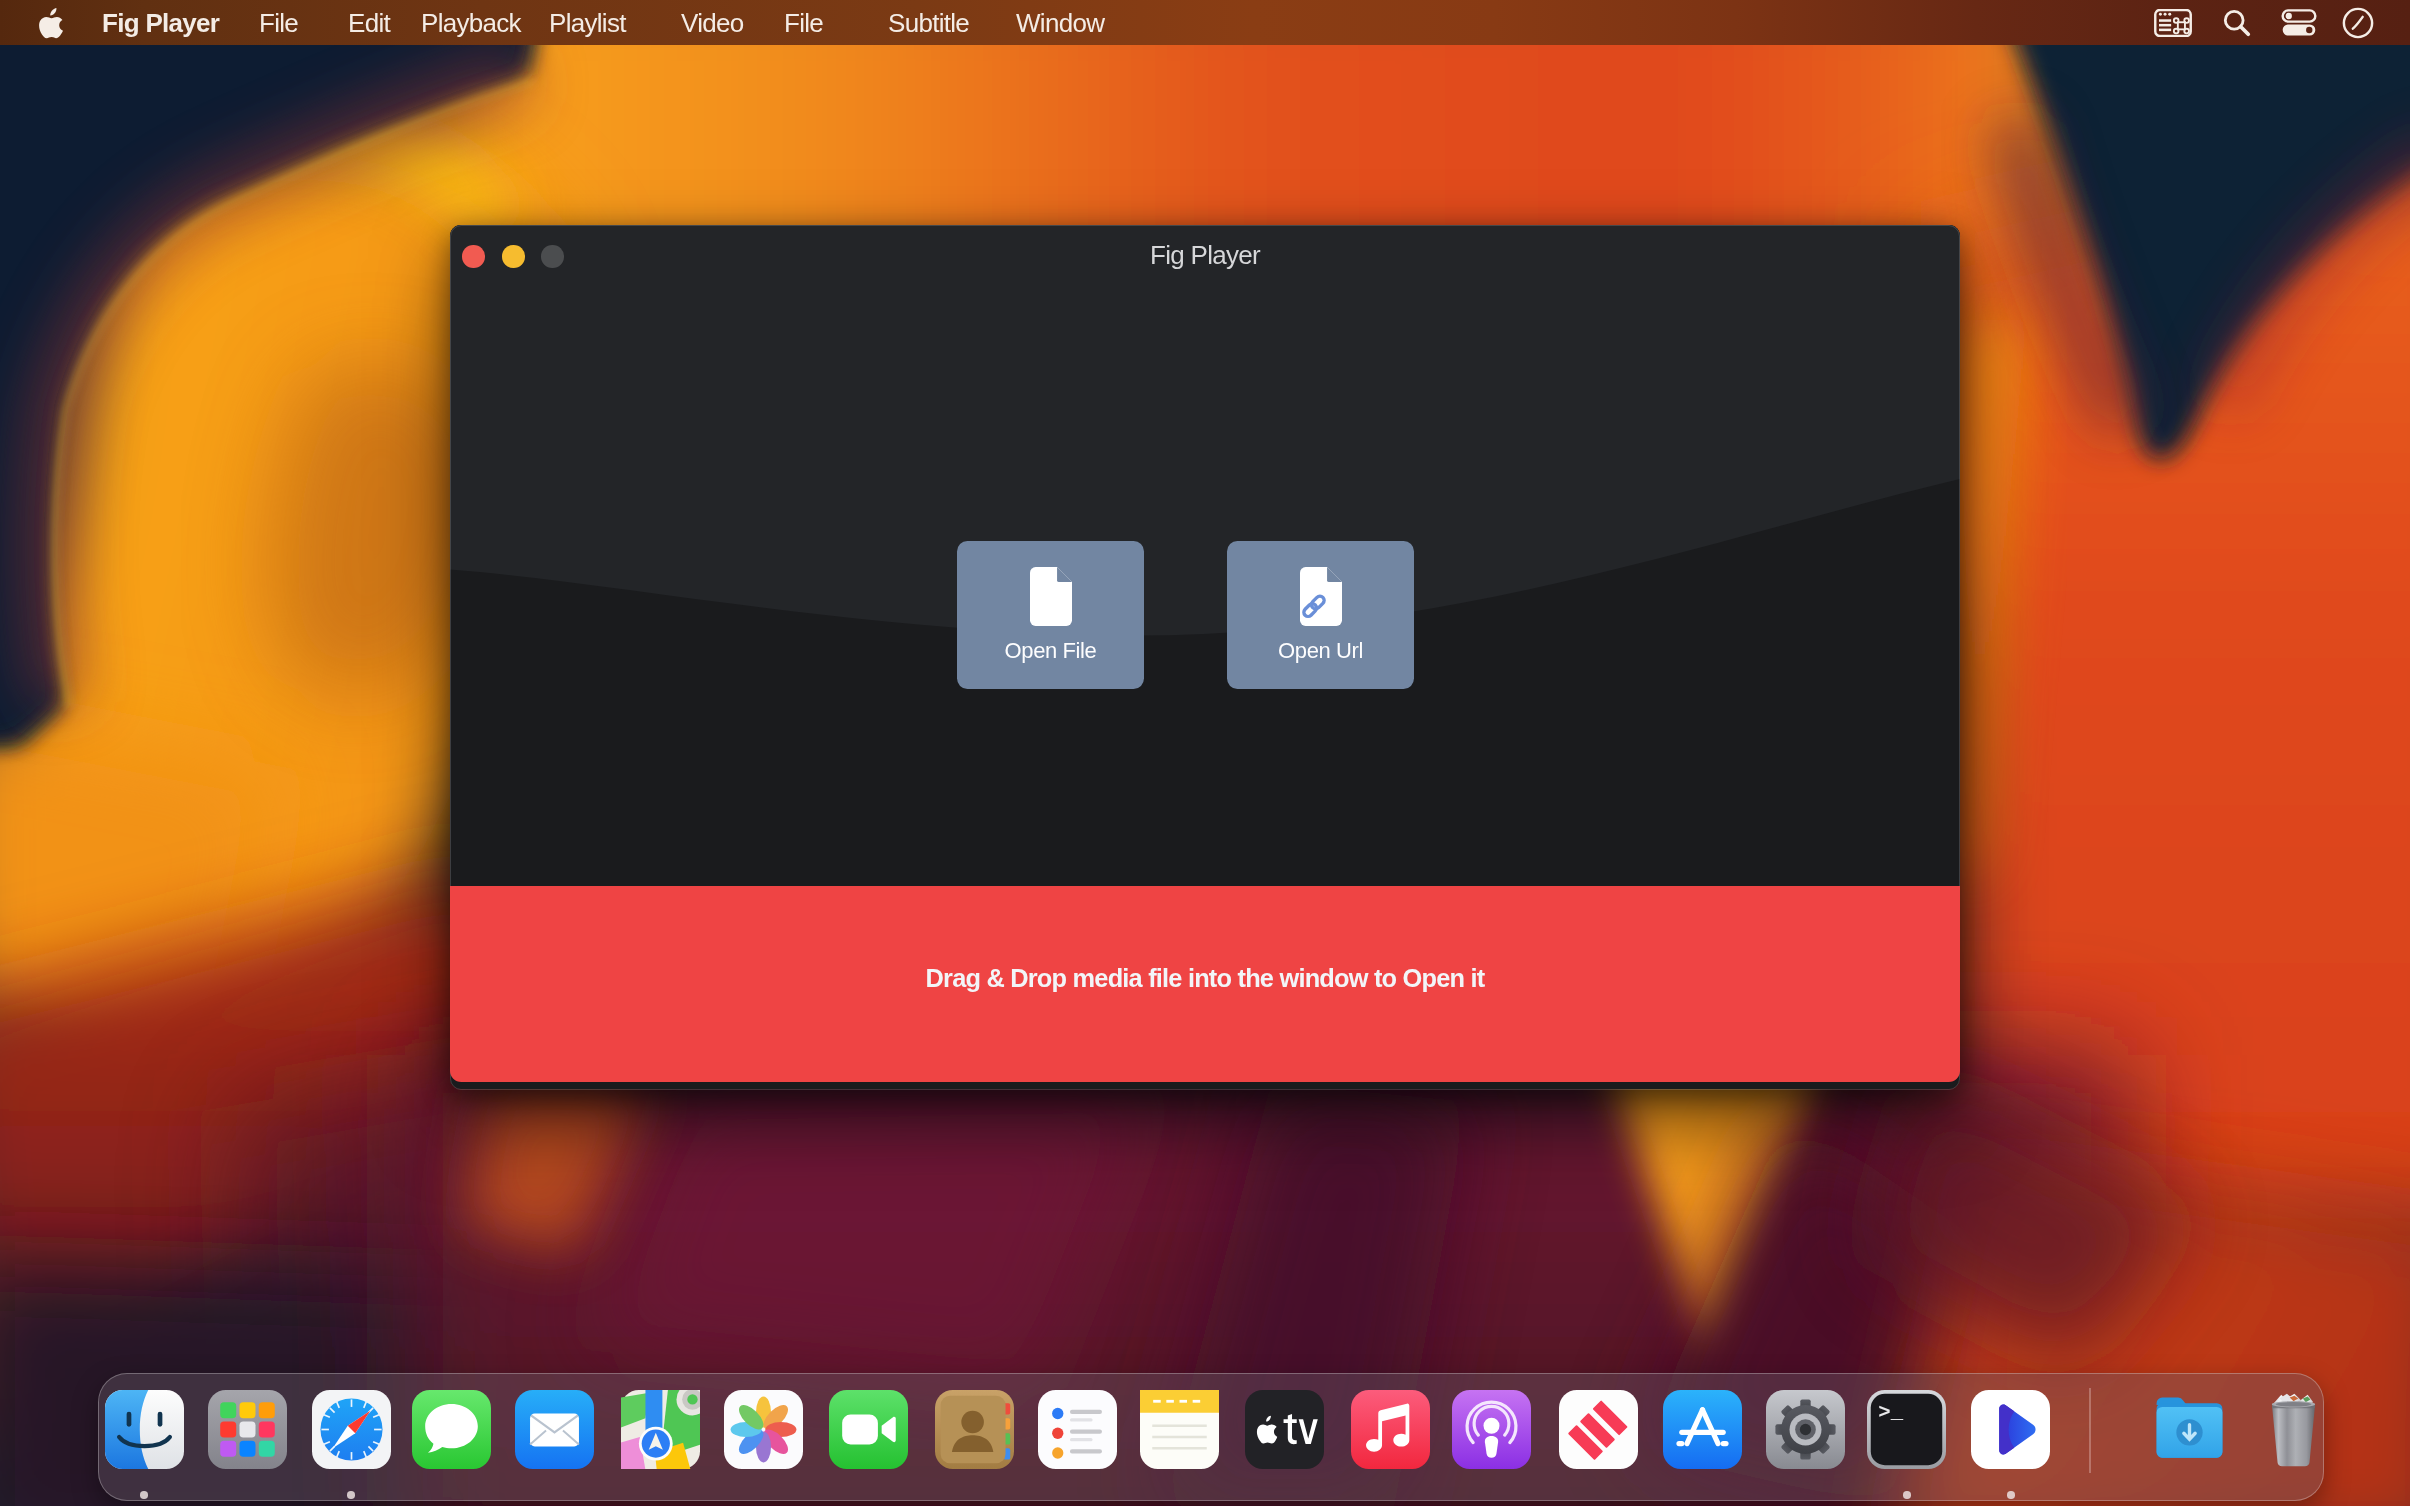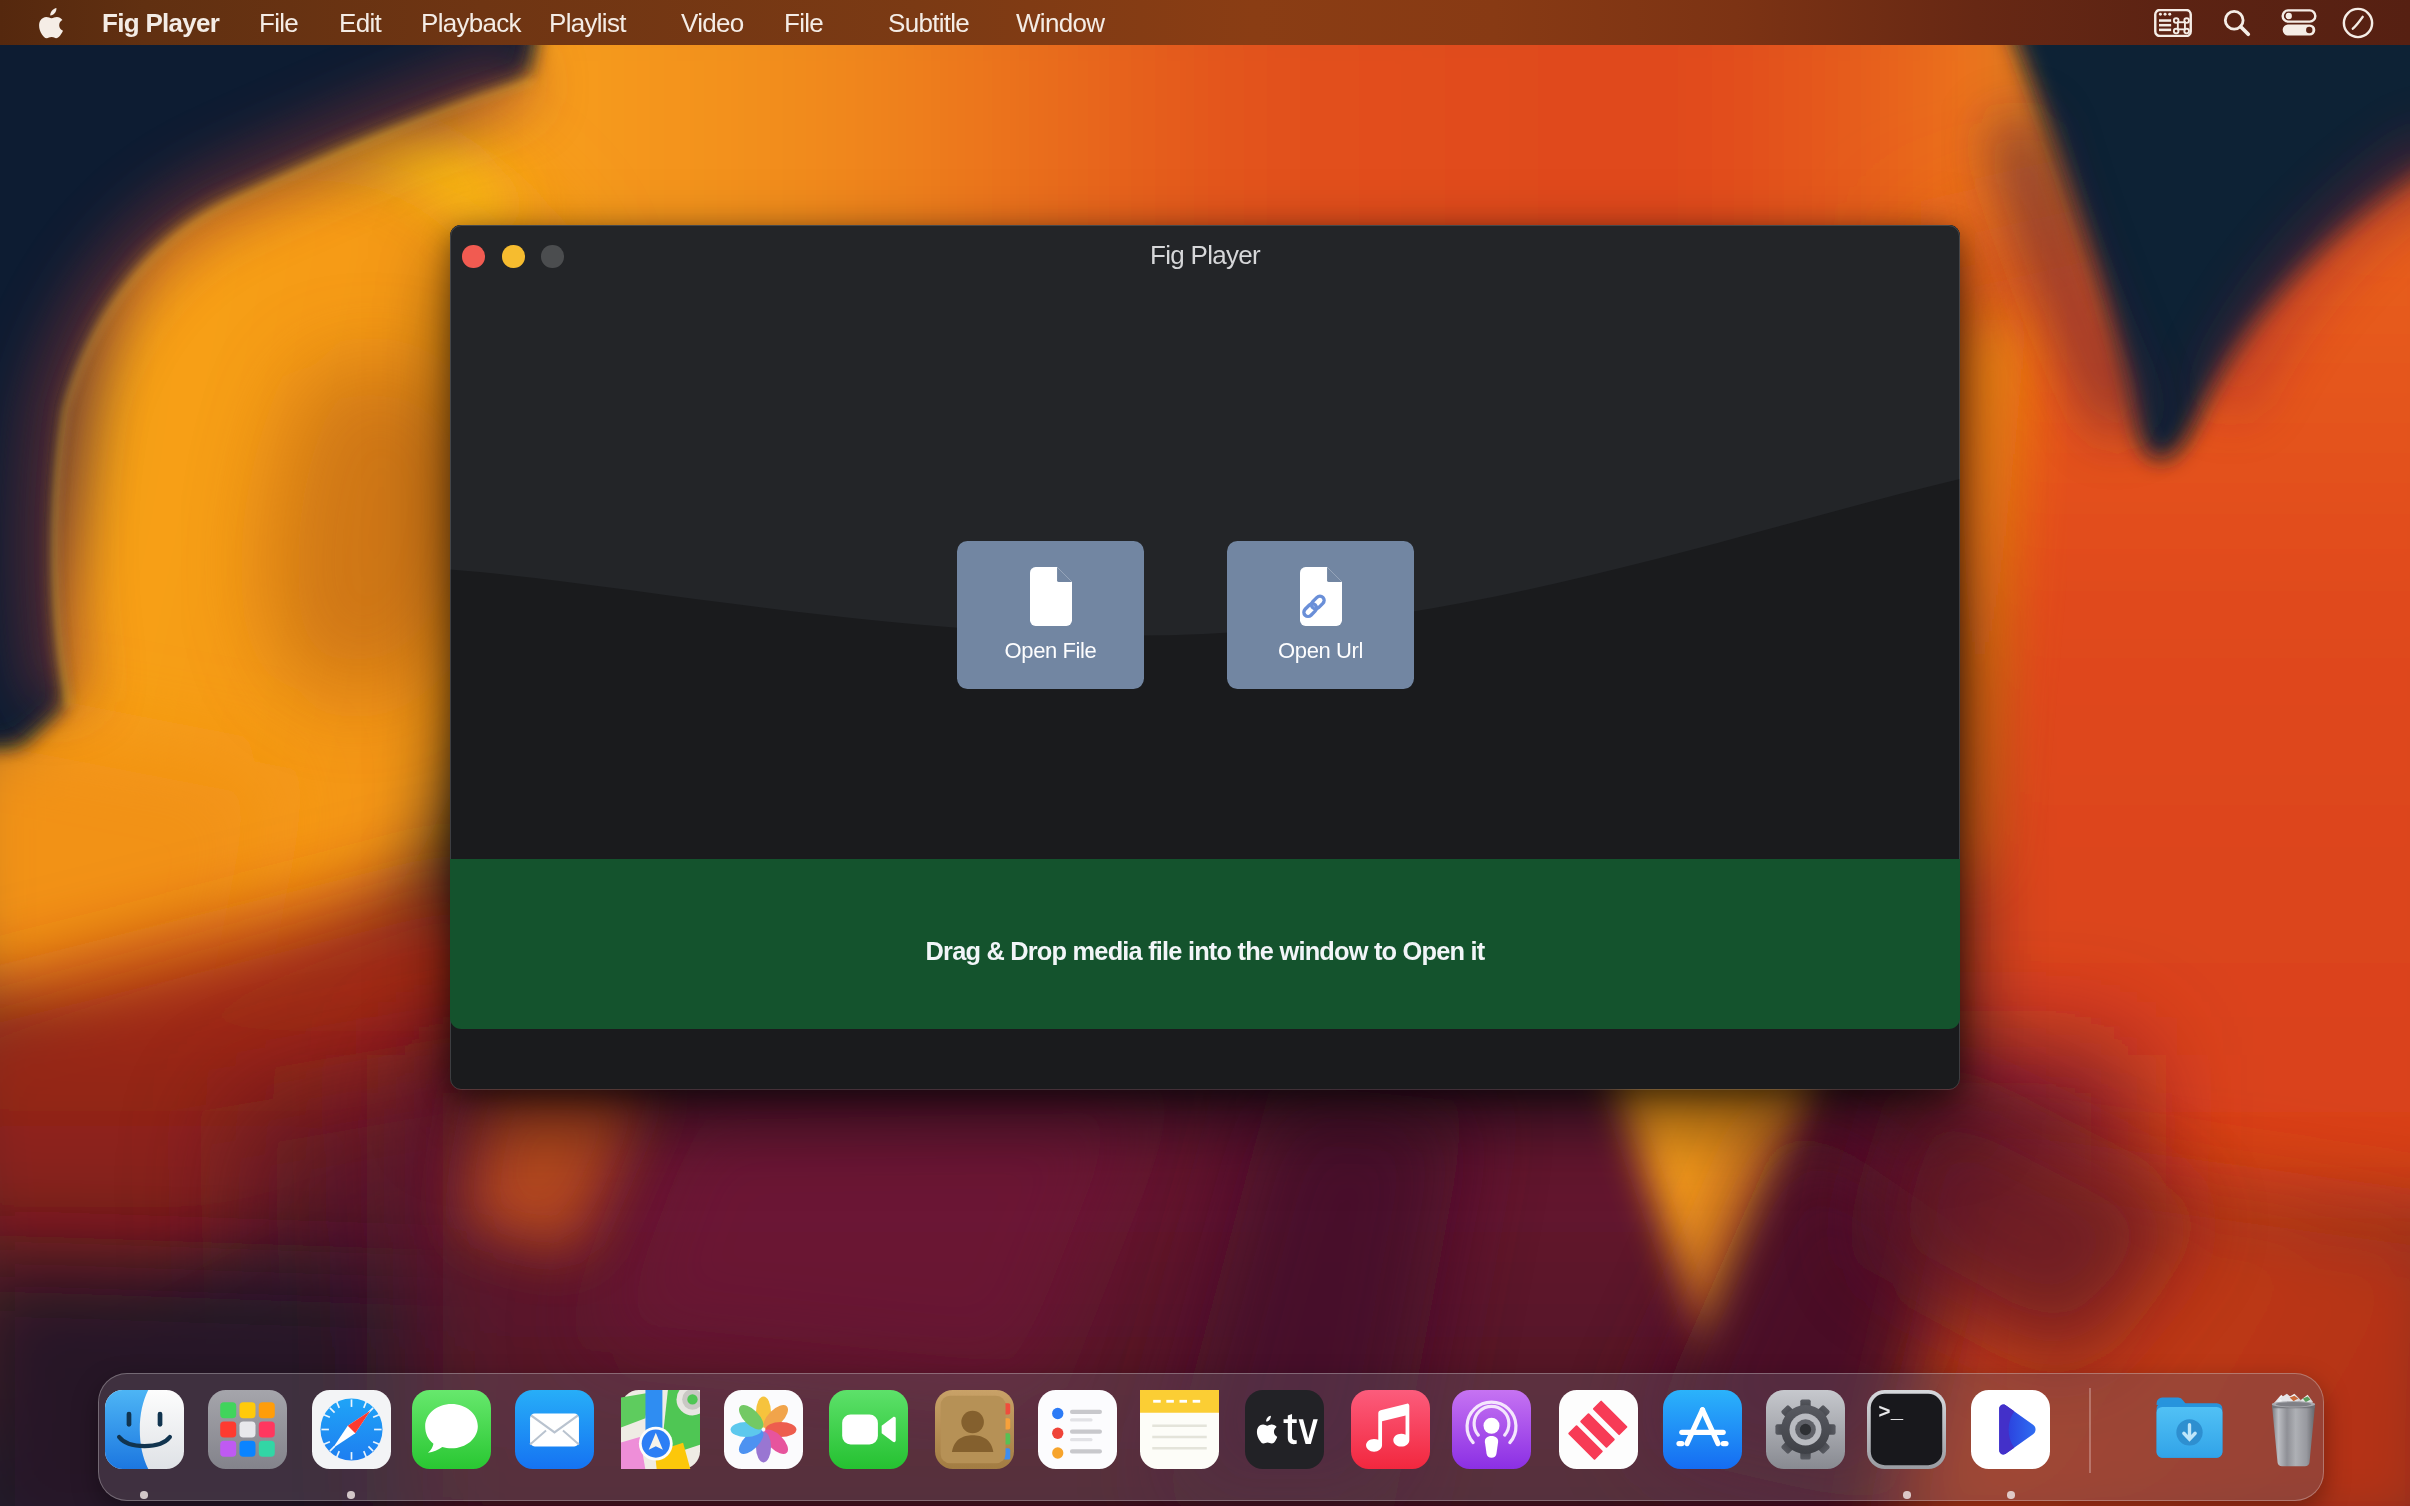--- a/index.html
+++ b/index.html
@@ -13,22 +13,22 @@
     background:#1b1c1e;box-shadow:0 33px 75px rgba(0,0,0,.55),0 7.5px 28px rgba(0,0,0,.45);
     overflow:hidden;}
   #winborder{position:absolute;left:450px;top:225px;width:1508px;height:863px;border-radius:11.3px;
     border:0.9px solid rgba(255,255,255,.16);pointer-events:none;z-index:30;}
   .tl{position:absolute;top:245px;width:22.6px;height:22.6px;border-radius:50%;z-index:31;}
   #wintitle{position:absolute;left:450px;top:240px;width:1510px;text-align:center;z-index:31;
     font-size:26px;letter-spacing:-0.7px;font-weight:500;color:#d6d7d9;}
   .openbtn{position:absolute;width:187px;height:148px;border-radius:10.4px;background:#7286a2;z-index:31;}
   .openbtn .lbl{position:absolute;left:0;bottom:25.4px;width:100%;text-align:center;
     font-size:22px;letter-spacing:-0.4px;color:#fdfdfe;}
-  #botbar{position:absolute;left:450px;top:859px;width:1510px;height:170px;z-index:30;
-    background:#14532d;border-radius:0 0 11.3px 11.3px;}
+  #botbar{position:absolute;left:450px;top:886px;width:1510px;height:196px;z-index:30;
+    background:#ef4444;border-radius:0 0 11.3px 11.3px;}
   #botbar .txt{position:absolute;left:0;top:78px;width:100%;text-align:center;
     font-size:25.4px;letter-spacing:-0.8px;font-weight:700;color:#f2f5f8;}
   #dock{position:absolute;left:98px;top:1373px;width:2226px;height:128px;border-radius:29px;
     background:rgba(105,92,105,.38);border:0.9px solid rgba(255,255,255,.28);
     box-shadow:0 9.4px 26px rgba(0,0,0,.35);z-index:40;box-sizing:border-box;}
   .dicon{position:absolute;top:1390px;width:79px;height:79px;z-index:41;}
   .ddot{position:absolute;top:1491px;width:7.5px;height:7.5px;border-radius:50%;
     background:rgba(235,225,225,.85);z-index:41;}
   #dsep{position:absolute;left:2089px;top:1388px;width:1.9px;height:85px;
     background:rgba(255,240,240,.28);z-index:41;}
@@ -133,21 +133,21 @@
 <path d="M2135,130 C2165,240 2215,365 2258,455" stroke="#5c2038" stroke-width="48" fill="none" filter="url(#b30)" opacity=".7"></path>
 </svg>
 
 <div id="menubar">
   <svg class="abs" style="left:38px;top:7.5px" width="25.4" height="31" viewBox="0 0 27 33">
     <path fill="#f5ede6" d="M19.6,0 C19.8,2 19,4 17.9,5.4 C16.7,6.9 14.8,8 13,7.9 C12.8,6 13.7,4.1 14.8,2.8 C16,1.4 18,0.2 19.6,0 Z"></path>
     <path fill="#f5ede6" d="M26.6,24.1 C25.9,25.7 25.5,26.4 24.6,27.8 C23.4,29.7 21.6,32.2 19.4,32.2 C17.5,32.2 17,30.9 14.4,31 C11.8,31 11.2,32.2 9.3,32.2 C7.1,32.2 5.5,30.1 4.2,28.2 C0.7,22.9 0.3,16.7 2.5,13.4 C4,11.1 6.5,9.7 8.8,9.7 C11.1,9.7 12.6,11 14.5,11 C16.4,11 17.5,9.7 20.2,9.7 C22.2,9.7 24.4,10.8 26,12.7 C20.9,15.5 21.7,22.3 26.6,24.1 Z"></path>
   </svg>
   <span class="mi" style="left:102px;font-weight:700;">Fig Player</span>
   <span class="mi" style="left:259px;">File</span>
-  <span class="mi" style="left:339px;">Edit</span>
+  <span class="mi" style="left:348px;">Edit</span>
   <span class="mi" style="left:421px;">Playback</span>
   <span class="mi" style="left:549px;">Playlist</span>
   <span class="mi" style="left:681px;">Video</span>
   <span class="mi" style="left:784px;">File</span>
   <span class="mi" style="left:888px;">Subtitle</span>
   <span class="mi" style="left:1016px;">Window</span>
 
   <svg class="abs" style="left:2154px;top:8.5px" width="38" height="28" viewBox="0 0 40 30">
     <rect x="1" y="1" width="38" height="28" rx="5" fill="none" stroke="#f5ede6" stroke-width="2.6"></rect>
     <circle cx="6.5" cy="5.5" r="1.6" fill="#f5ede6"></circle>

